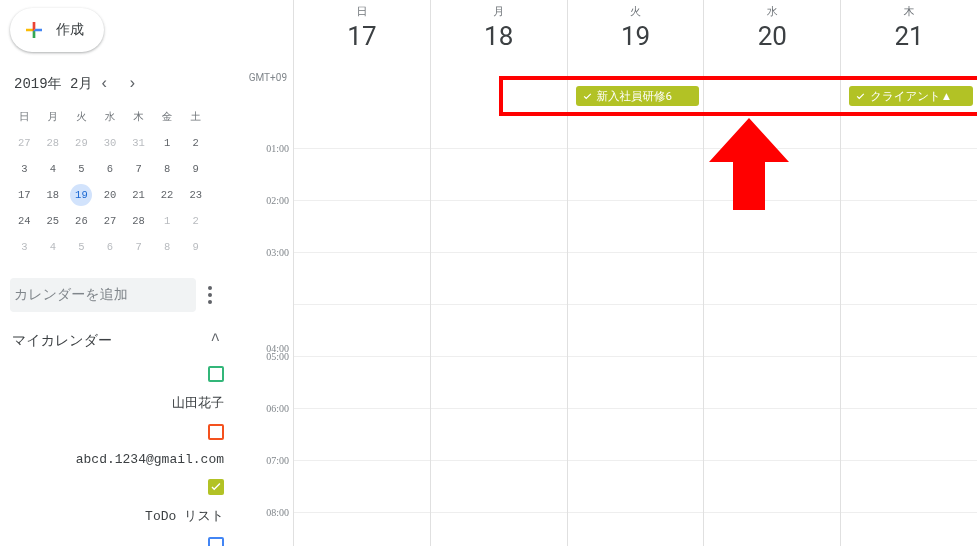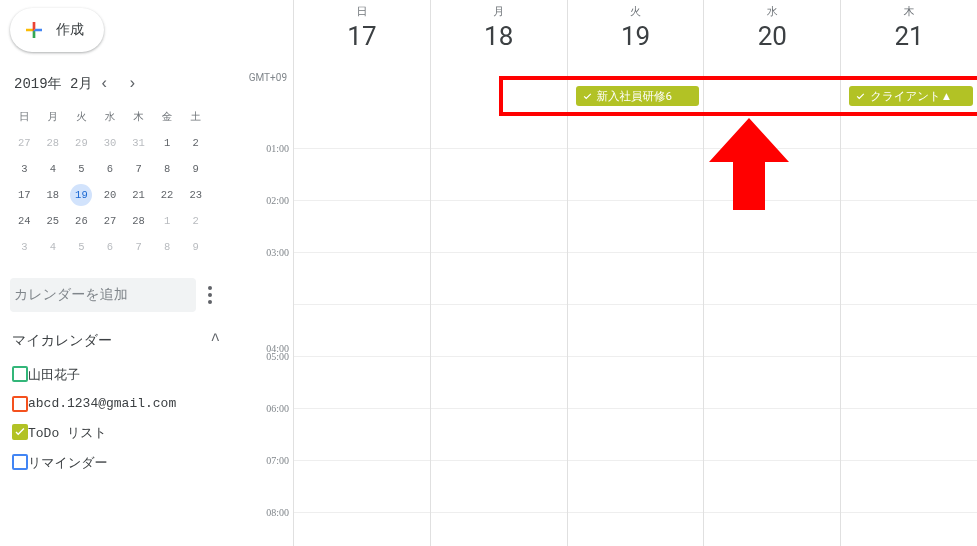--- a/index.html
+++ b/index.html
@@ -38,21 +38,21 @@
   .add-cal-field {
     flex: 1; height: 34px; background: #f1f3f4; border-radius: 4px;
     display: flex; align-items: center; padding: 0 4px; color: #80868b; font-size: 14px;
     cursor: text;
   }
   .kebab { width: 28px; display: flex; flex-direction: column; align-items: center; justify-content: center; gap: 3px; cursor: pointer; }
   .kebab span { width: 4px; height: 4px; background: #606368; border-radius: 50%; }
 
   .group-head { display: flex; align-items: center; justify-content: space-between; font-size: 14px; color: #3c4043; margin: 0 6px 10px 2px; cursor: pointer; }
   .cal-list { list-style: none; margin: 0; padding: 0; }
-  .cal-list li { display: flex; align-items: flex-start; gap: 0; padding: 6px 2px; font-size: 13px; color: #3c4043; }
+  .cal-list li { display: flex; align-items: flex-end; gap: 12px; padding: 6px 2px; font-size: 13px; color: #3c4043; flex-direction: column; }
   .chk { width: 16px; height: 16px; border: 2px solid; border-radius: 2px; display: inline-flex; align-items: center; justify-content: center; flex-shrink: 0; }
   .chk.filled { border: none; }
   .chk.filled svg { width: 16px; height: 16px; }
 
   
   .main { position: absolute; left: 237px; top: 0; right: 0; bottom: 0; }
   .tz { position: absolute; left: 0; top: 72px; width: 56px; text-align: right; font-size: 10px; color: #80868b; padding-right: 6px; }
   .cols { position: absolute; left: 56px; right: 0; top: 0; bottom: 0; display: flex; }
   .col { flex: 1; border-left: 1px solid #e0e0e0; position: relative; }
   .day-head { height: 80px; text-align: center; padding-top: 4px; }

